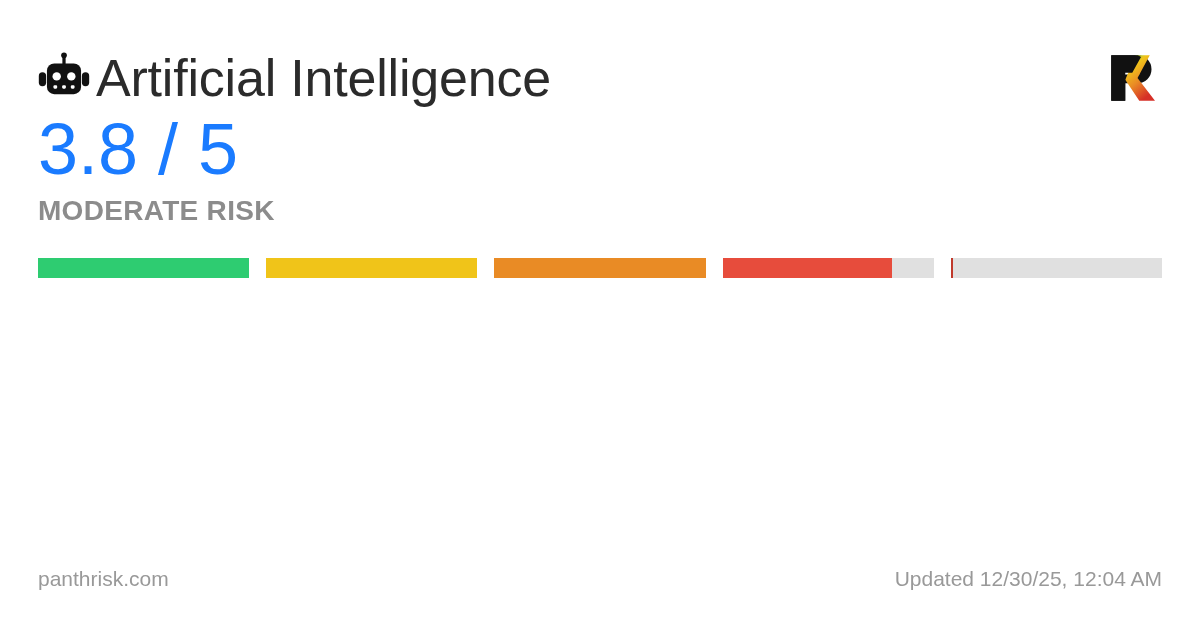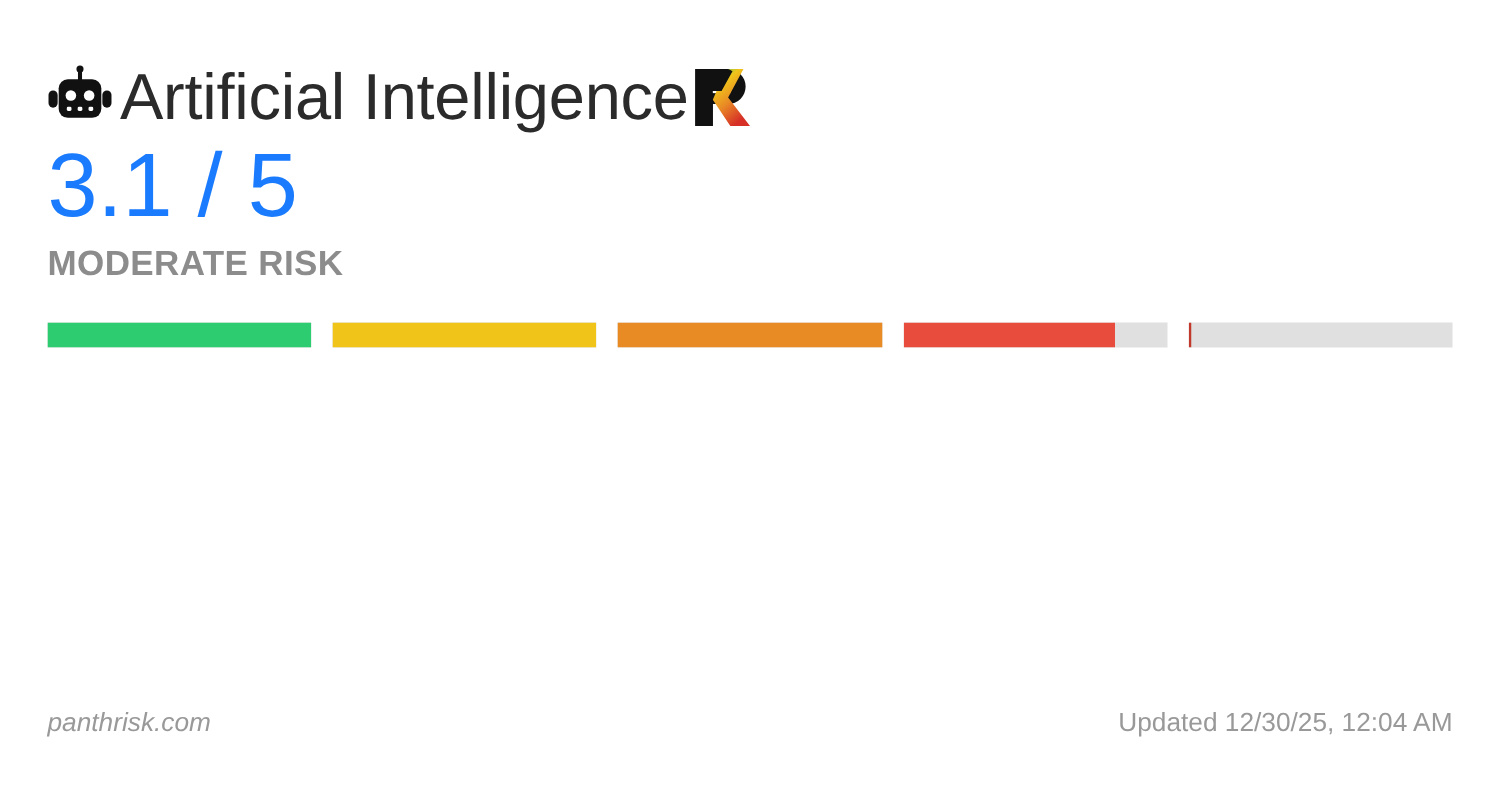--- a/index.html
+++ b/index.html
@@ -22,21 +22,21 @@
 
   
   .header-row {
     position: absolute;
     left: 38px;
     top: 44px;
     right: 38px;
     height: 68px;
     display: flex;
     align-items: center;
-    justify-content: flex-start;
+    justify-content: space-between;
   }
   .title-group {
     display: flex;
     align-items: center;
     gap: 6px;
   }
   .robot-icon {
     display: inline-block;
     width: 52px;
     height: 52px;
@@ -120,21 +120,21 @@
     left: 38px;
     right: 38px;
     top: 566px;
     display: flex;
     align-items: center;
     justify-content: space-between;
     font-size: 21px;
     line-height: 26px;
     color: #999999;
   }
-  .footer-site { text-align: left; font-style: italic; }
+  .footer-site { text-align: left; }
   .footer-updated { text-align: right; }
 </style>
 </head>
 <body>
 
 <div class="card">
 
   <div class="header-row">
     <div class="title-group">
       <span class="robot-icon">
@@ -166,21 +166,21 @@
         </defs>
         <path d="M6 6 H36 A16 16 0 0 1 36 38 H22 V58 H6 Z" fill="#111111"></path>
         <rect x="20" y="18" width="18" height="10" fill="#ffffff"></rect>
         <path d="M34 6 L50 6 L36 32 L56 58 L38 58 L22 34 Z" fill="url(#rLegGrad)"></path>
         <path d="M6 6 H36 A16 16 0 0 1 40 8 L30 26 H22 V58 H6 Z" fill="#111111"></path>
       </svg>
     </span>
   </div>
 
   <div class="score-block">
-    <div class="score-value">3.1 / 5</div>
+    <div class="score-value">3.8 / 5</div>
     <div class="risk-label">MODERATE RISK</div>
   </div>
 
   <div class="meter">
     <div class="meter-seg" style="background: rgb(224, 224, 224);">
         <span class="fill" style="background: rgb(46, 204, 113); width: 100%;"></span>
       </div>
     <div class="meter-seg" style="background: rgb(224, 224, 224);">
         <span class="fill" style="background: rgb(240, 196, 25); width: 100%;"></span>
       </div>

